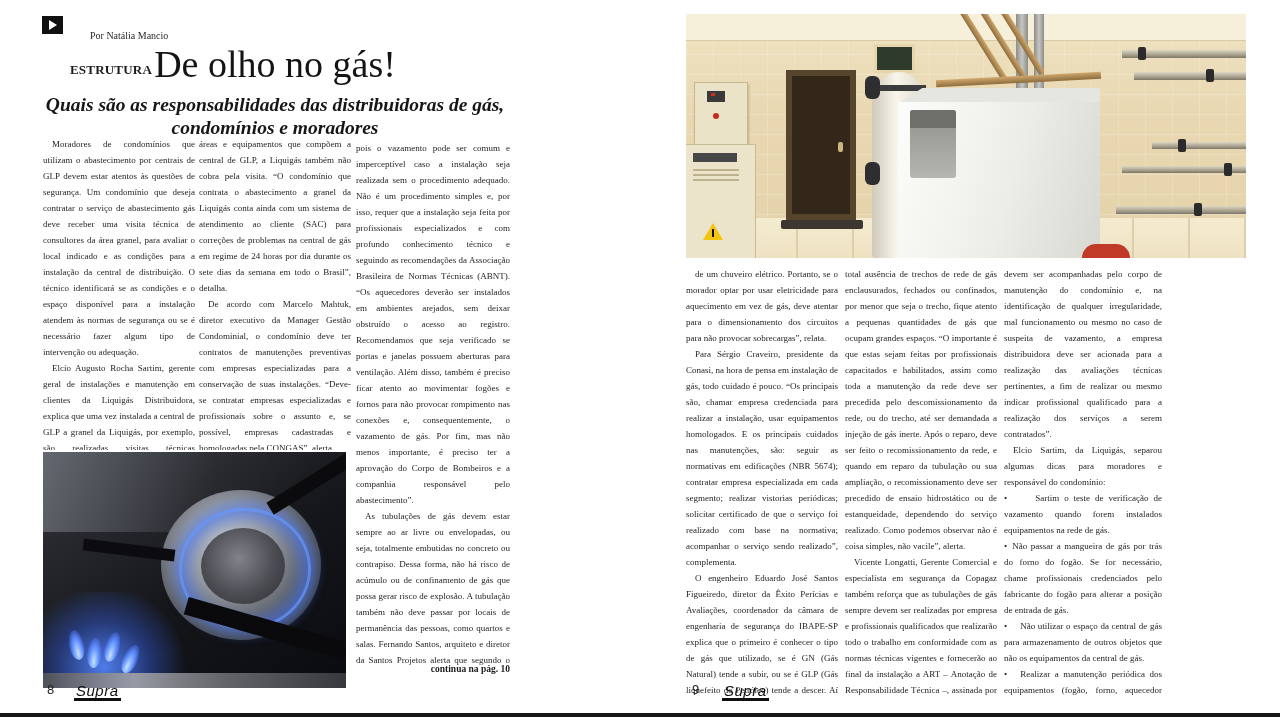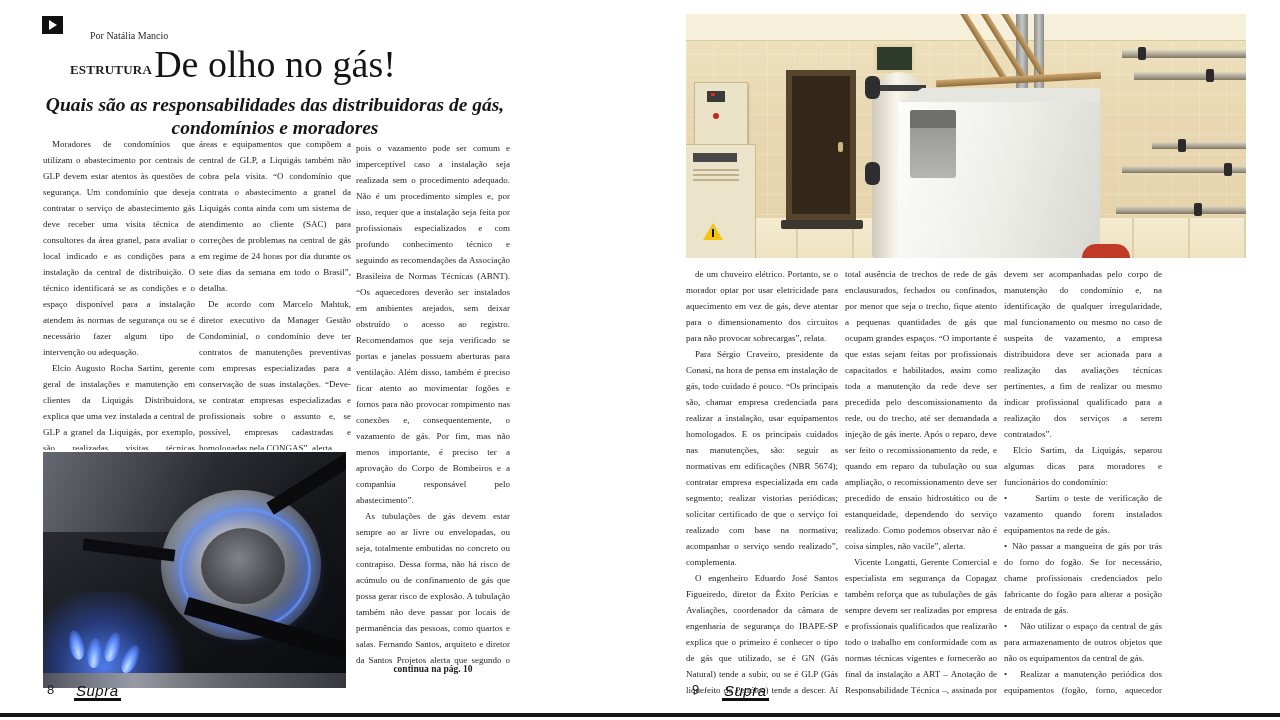--- a/index.html
+++ b/index.html
@@ -27,21 +27,21 @@
   .c2{left:199px;top:136px;width:152px;height:314px;}
   .c3{left:356px;top:140px;width:154px;height:526px;}
   .r1{left:686px;top:266px;width:152px;height:434px;}
   .r2{left:845px;top:266px;width:152px;height:434px;}
   .r3{left:1004px;top:266px;width:158px;height:434px;}
   .bullet{margin:0;}
   .bullet .dot{display:inline-block;}
   .gap-w .dot{margin-right:28px;}
   .gap-m .dot{margin-right:13px;}
   .gap-n .dot{margin-right:5px;}
-  .continua{position:absolute;left:356px;top:664px;width:154px;text-align:center;
+  .continua{position:absolute;left:356px;top:664px;width:154px;text-align:right;
     font-size:9.5px;font-weight:bold;}
   
   .pageno{position:absolute;font-size:13px;color:#222;font-family:"Liberation Sans",sans-serif;}
   .supra{position:absolute;font-family:"Liberation Sans",sans-serif;font-style:italic;
     font-weight:normal;font-size:15px;letter-spacing:.5px;color:#101010;
     border-bottom:3px solid #101010;padding:0 2px 0 2px;line-height:1;}
   .bottom-rule{position:absolute;left:0;top:713px;width:1280px;height:4px;background:#161616;}
   
   .photo-left{position:absolute;left:43px;top:452px;width:303px;height:236px;overflow:hidden;
     background:linear-gradient(148deg,#34363c 0%,#24262b 28%,#15161a 55%,#0a0b0f 100%);}
@@ -214,21 +214,21 @@
   <p class="ind">de um chuveiro elétrico. Portanto, se o morador optar por usar eletricidade para aquecimento em vez de gás, deve atentar para o dimensionamento dos circuitos para não provocar sobrecargas”, relata.</p>
   <p class="ind">Para Sérgio Craveiro, presidente da Conasi, na hora de pensa em instalação de gás, todo cuidado é pouco. “Os principais são, chamar empresa credenciada para realizar a instalação, usar equipamentos homologados. E os principais cuidados nas manutenções, são: seguir as normativas em edificações (NBR 5674); contratar empresa especializada em cada segmento; realizar vistorias periódicas; solicitar certificado de que o serviço foi realizado com base na normativa; acompanhar o serviço sendo realizado”, complementa.</p>
   <p class="ind">O engenheiro Eduardo José Santos Figueiredo, diretor da Êxito Perícias e Avaliações, coordenador da câmara de engenharia de segurança do IBAPE-SP explica que o primeiro é conhecer o tipo de gás que utilizado, se é GN (Gás Natural) tende a subir, ou se é GLP (Gás liquefeito de Petróleo) tende a descer. Aí então evitar o acumulo do gás nos recintos da edificação, na eventualidade de um vazamento. Segundo cartilha do IBAPE, da qual o especialista foi um dos coordenadores de elaboração, os abrigos de medição, armazenamento, regulagem e os pontos de utilização devem possuir ventilação direta ou por duto exclusivo ao ambiente externo, a exaustão dada no ponto superior do abrigo para o GN e no ponto inferior para o GLP é necessário a</p>
 </div>
 <div class="col r2">
   <p>total ausência de trechos de rede de gás enclausurados, fechados ou confinados, por menor que seja o trecho, fique atento a pequenas quantidades de gás que ocupam grandes espaços. “O importante é que estas sejam feitas por profissionais capacitados e habilitados, assim como toda a manutenção da rede deve ser precedida pelo descomissionamento da rede, ou do trecho, até ser demandada a injeção de gás inerte. Após o reparo, deve ser feito o recomissionamento da rede, e quando em reparo da tubulação ou sua ampliação, o recomissionamento deve ser precedido de ensaio hidrostático ou de estanqueidade, dependendo do serviço realizado. Como podemos observar não é coisa simples, não vacile”, alerta.</p>
   <p class="ind">Vicente Longatti, Gerente Comercial e especialista em segurança da Copagaz também reforça que as tubulações de gás sempre devem ser realizadas por empresa e profissionais qualificados que realizarão todo o trabalho em conformidade com as normas técnicas vigentes e fornecerão ao final da instalação a ART – Anotação de Responsabilidade Técnica –, assinada por engenheiro mecânico, responsável pela vistoria e entrega dos trabalhos realizados. “As centrais de GLP compostas por cilindros de 45 Kg ou mesmo P-190, este último abastecido à granel no local, são acompanhadas e cuidadas pela companhia distribuidora. Ela é a responsável por sua manutenção preventiva e corretiva. Já as tubulações internas pertencentes ao condomínio</p>
 </div>
 <div class="col r3">
   <p>devem ser acompanhadas pelo corpo de manutenção do condomínio e, na identificação de qualquer irregularidade, mal funcionamento ou mesmo no caso de suspeita de vazamento, a empresa distribuidora deve ser acionada para a realização das avaliações técnicas pertinentes, a fim de realizar ou mesmo indicar profissional qualificado para a realização dos serviços a serem contratados”.</p>
-  <p class="ind">Elcio Sartim, da Liquigás, separou algumas dicas para moradores e funcionários do condomínio:</p>
+  <p class="ind">Elcio Sartim, da Liquigás, separou algumas dicas para moradores e responsável do condomínio:</p>
   <div class="bullet gap-w"><span class="dot">•</span><span>Sartim o teste de verificação de vazamento quando forem instalados equipamentos na rede de gás.</span></div>
   <div class="bullet gap-n"><span class="dot">•</span><span>Não passar a mangueira de gás por trás do forno do fogão. Se for necessário, chame profissionais credenciados pelo fabricante do fogão para alterar a posição de entrada de gás.</span></div>
   <div class="bullet gap-m"><span class="dot">•</span><span>Não utilizar o espaço da central de gás para armazenamento de outros objetos que não os equipamentos da central de gás.</span></div>
   <div class="bullet gap-m"><span class="dot">•</span><span>Realizar a manutenção periódica dos equipamentos (fogão, forno, aquecedor etc.), utilizando mão de obra especializada.</span></div>
   <div class="bullet gap-w"><span class="dot">•</span><span>Após instalar a mangueira no fogão, então o teste de vazamento.</span></div>
 </div>
 
 <div class="pageno" style="left:692px;top:682px;">9</div>
 <span class="supra" style="left:722px;top:683px;">Supra</span>
 

